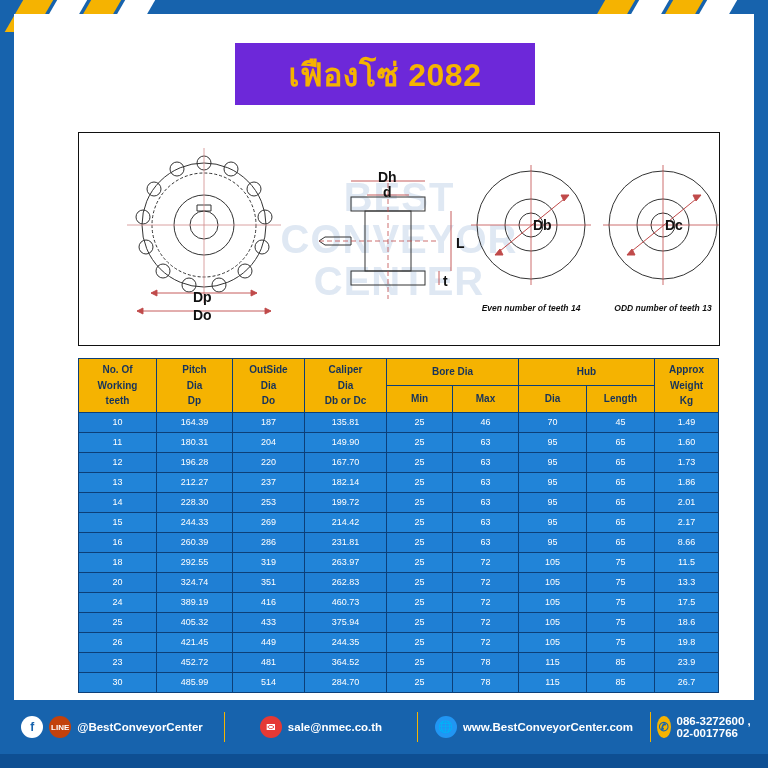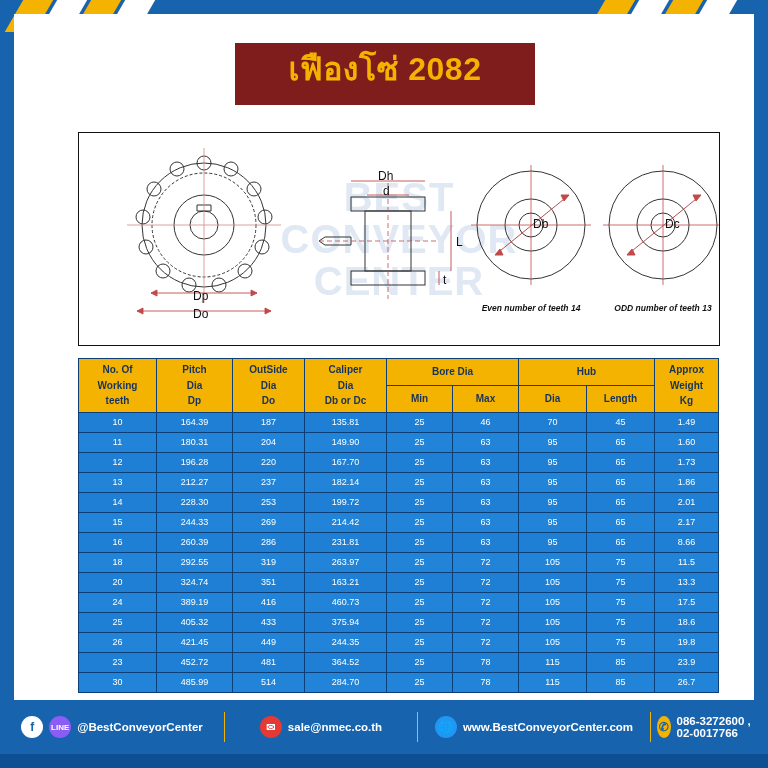--- a/index.html
+++ b/index.html
@@ -29,39 +29,39 @@
     position:absolute;bottom:0;left:0;width:768px;height:14px;background:#0e4f93;
   }
   
   .card{
     position:absolute;left:14px;top:14px;width:740px;height:704px;
     background:#ffffff;
   }
   
   .title-box{
     position:absolute;left:221px;top:29px;width:300px;height:62px;
-    background:#7f1d1d;
-    display:flex;justify-content:center;
+    background:#6d28d9;
+    display:flex;align-items:center;justify-content:center;
   }
   .title-box span{
     color:#f5b301;font-size:32px;font-weight:bold;letter-spacing:.5px;
   }
   
   .diagram{
     position:absolute;left:64px;top:118px;width:640px;height:212px;
     border:1px solid #111;background:#fff;overflow:hidden;
   }
   .wm{
     position:absolute;left:50%;top:50%;transform:translate(-50%,-50%);
     color:#dfe8f3;font-size:40px;font-weight:bold;line-height:1.05;
     text-align:center;letter-spacing:1px;white-space:pre;
     pointer-events:none;
   }
   .dg-label{
-    position:absolute;font-size:12px;font-weight:normal;color:#111;
+    position:absolute;font-size:14px;font-weight:bold;color:#111;
   }
   .dg-cap{
     position:absolute;font-size:8.5px;font-weight:bold;color:#111;text-align:center;font-style:italic;
   }
   
   table{
     position:absolute;left:64px;top:344px;width:640px;
     border-collapse:collapse;
     table-layout:fixed;
   }
@@ -97,21 +97,21 @@
     display:flex;align-items:center;gap:6px;color:#fff;font-size:11.5px;font-weight:bold;
     padding:0 6px;
   }
   .fsep{width:1px;height:30px;background:#f5b301;}
   .ficon{
     width:22px;height:22px;border-radius:50%;
     display:flex;align-items:center;justify-content:center;
     font-size:12px;font-weight:bold;
   }
   .ic-fb{background:#fff;color:#1763ad;}
-  .ic-line{background:#8b5cf6;color:#fff;font-size:8px;}
+  .ic-line{background:#c2410c;color:#fff;font-size:8px;}
   .ic-mail{background:#e53935;color:#fff;font-size:11px;}
   .ic-web{background:#2196f3;color:#fff;font-size:12px;}
   .ic-tel{background:#f5b301;color:#1763ad;font-size:12px;}
 </style>
 </head>
 <body>
 
 <div class="page">
 
   <div class="top-deco">
@@ -362,21 +362,21 @@
             <td>25</td>
             <td>72</td>
             <td>105</td>
             <td>75</td>
             <td>11.5</td>
           </tr>
           <tr>
             <td>20</td>
             <td>324.74</td>
             <td>351</td>
-            <td>163.21</td>
+            <td>262.83</td>
             <td>25</td>
             <td>72</td>
             <td>105</td>
             <td>75</td>
             <td>13.3</td>
           </tr>
           <tr>
             <td>24</td>
             <td>389.19</td>
             <td>416</td>

